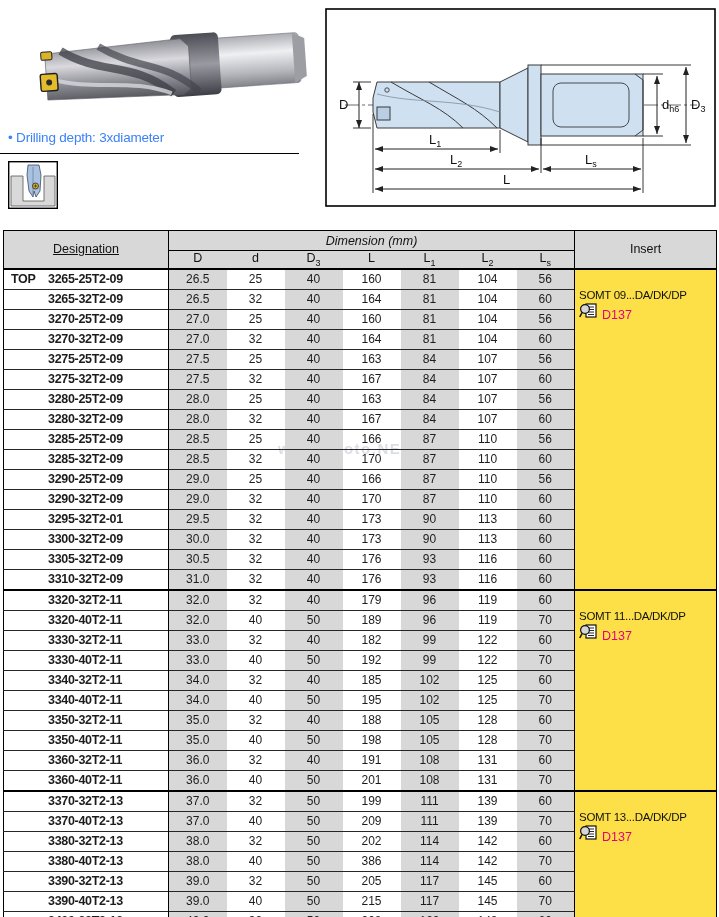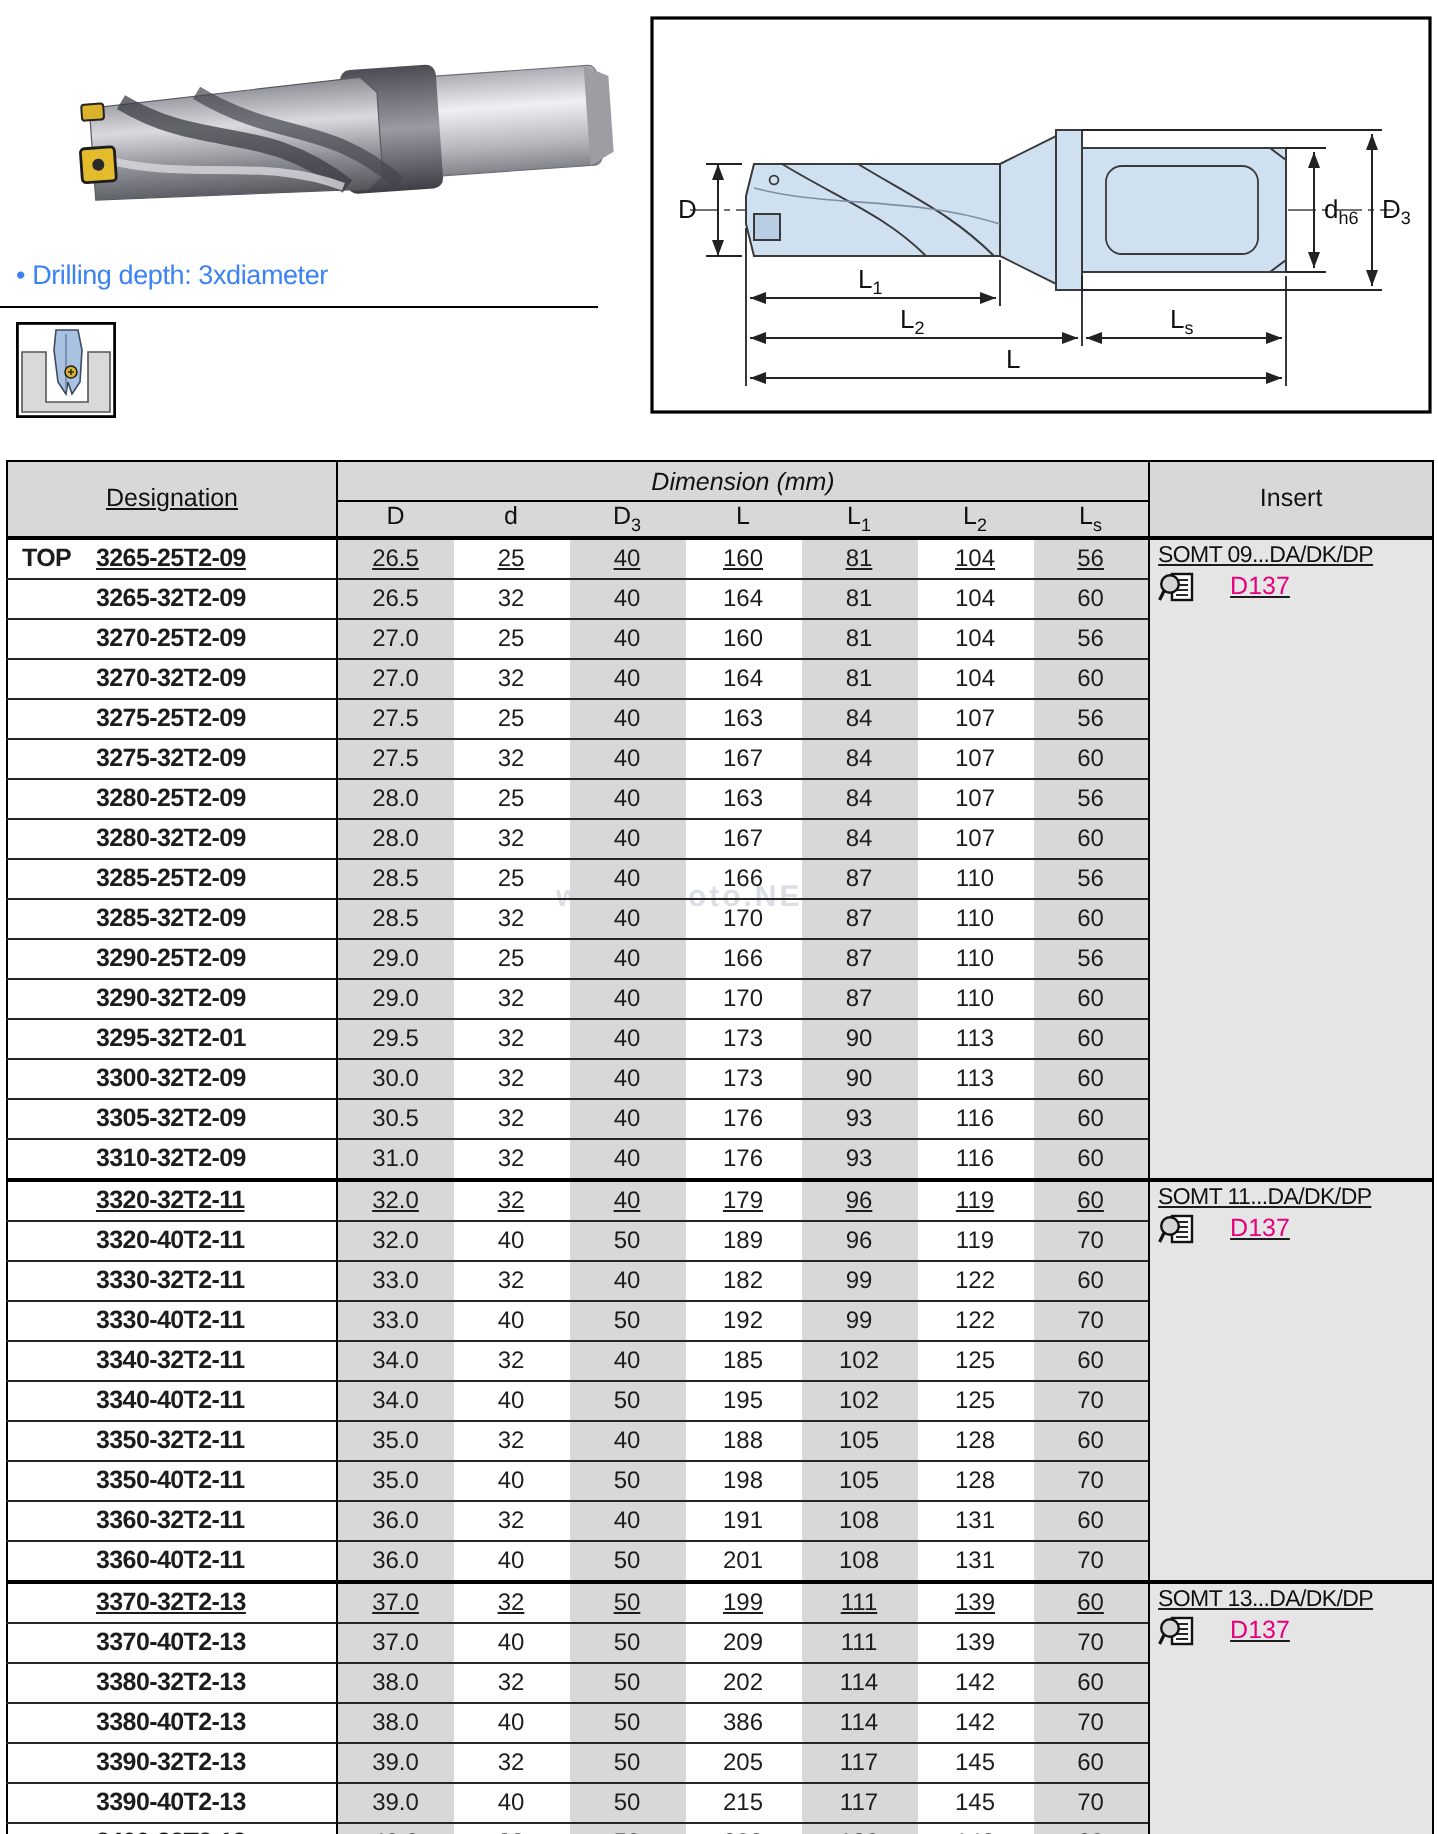--- a/index.html
+++ b/index.html
@@ -33,34 +33,34 @@
   }
   th.group{height:19px;border-bottom:1px solid #000;font-style:italic;}
   th.subh{height:15px;}
   th.des-h{border-right:1.5px solid #000;text-decoration:underline;}
   th.ins-h{border-left:1.5px solid #000;}
   th sub,.subh sub{font-size:9px;}
   tbody td{
     height:19px;padding:0;font-size:12px;text-align:center;
     border-top:1px solid #262626;line-height:19px;white-space:nowrap;
   }
-  tbody tr.section-start td{border-top:2px solid #000;text-decoration:underline;}
+  tbody tr.section-start td{border-top:2px solid #000;}
   td.shade{background:#d8d8d8;}
   td.des{
     text-align:left;font-weight:bold;font-size:12.5px;letter-spacing:-0.3px;
     border-right:1.5px solid #000;position:relative;
   }
   td.des .prefix{position:absolute;left:7px;top:0;font-weight:bold;}
   td.des .dtext{margin-left:44px;}
   td.insert-cell{
-    border-left:1.5px solid #000;background:#e5e5e5;vertical-align:top;
-    text-align:left;padding:1px 2px 0 4px;line-height:normal;
+    border-left:1.5px solid #000;background:#fde047;vertical-align:top;
+    text-align:left;padding:18px 2px 0 4px;line-height:normal;
   }
   .ins-line{font-size:11.5px;color:#111;margin-top:1px;letter-spacing:-0.3px;}
-  .ins-link-row{display:flex;align-items:flex-start;gap:17px;margin-top:2px;}
+  .ins-link-row{display:flex;align-items:flex-end;gap:4px;margin-top:2px;}
   .plink{font-size:12.5px;cursor:pointer;}
   
   .dimtxt{font-family:"Liberation Sans","DejaVu Sans",sans-serif;font-size:13px;fill:#111;}
   .dimtxt .sub{font-size:9px;}
 </style>
 </head>
 <body>
 
 <svg class="photo" viewBox="0 0 286 106">
   <defs>

